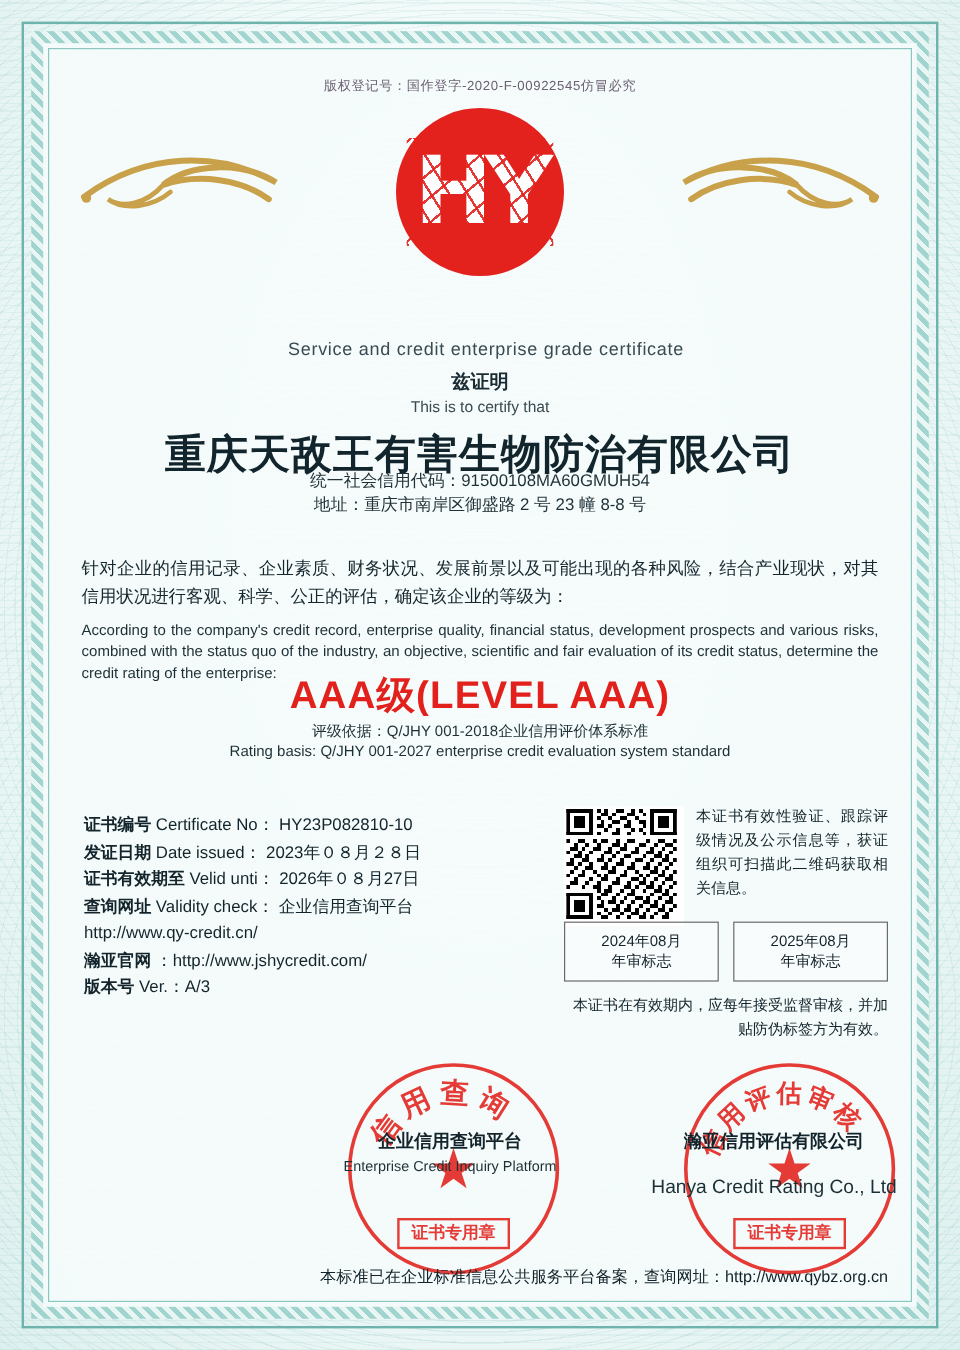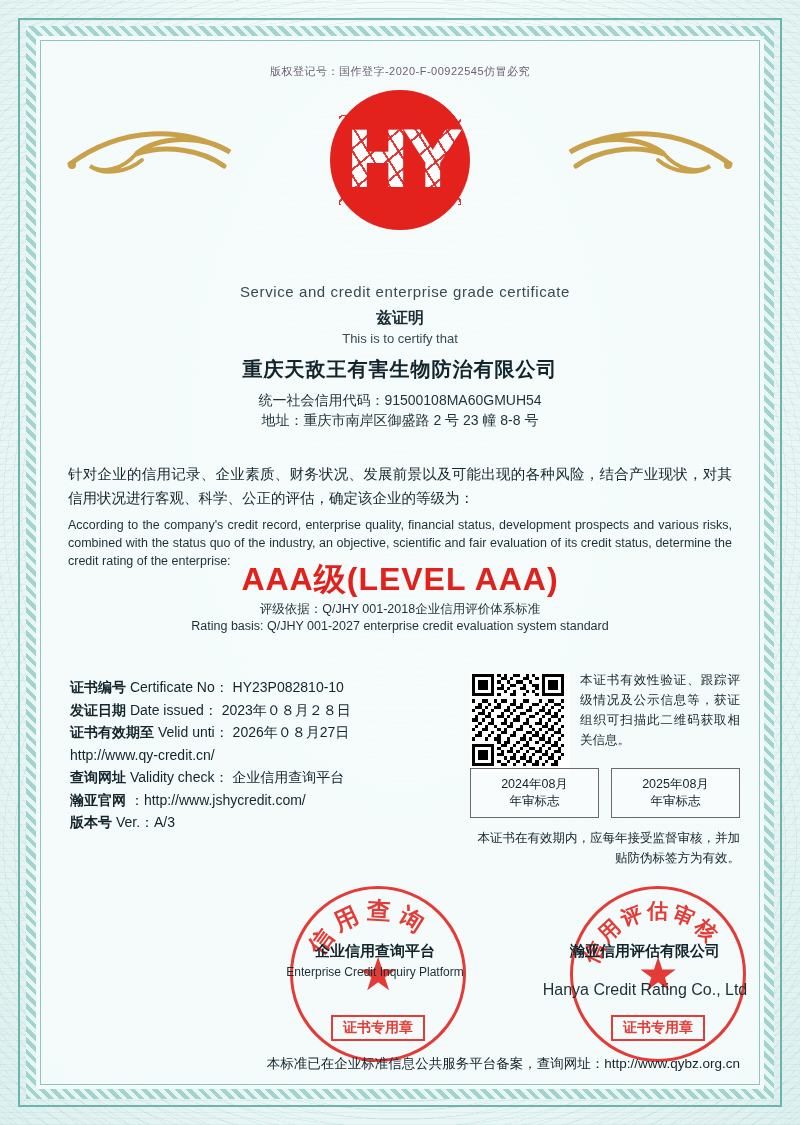--- a/index.html
+++ b/index.html
@@ -107,21 +107,21 @@
     position:absolute;top:308px;left:0;right:0;text-align:center;
     font-size:16px;color:#1a2b33;font-weight:bold;
   }
   .certify-en{
     position:absolute;top:331px;left:0;right:0;text-align:center;
     font-size:13px;color:#3a4a52;
   }
 
   .company{
     position:absolute;top:356px;left:0;right:0;text-align:center;
-    font-size:20px;font-weight:bold;color:#12242c;letter-spacing:1px;
+    font-size:34px;font-weight:bold;color:#12242c;letter-spacing:1px;
   }
   .uscc{
     position:absolute;top:392px;left:0;right:0;text-align:center;
     font-size:14px;color:#1f3038;
   }
   .addr{
     position:absolute;top:412px;left:0;right:0;text-align:center;
     font-size:14px;color:#1f3038;
   }
 
@@ -282,26 +282,26 @@
         <span class="lbl-cn">发证日期</span>
         <span class="lbl-en">Date issued：</span>
         <span class="val">2023年０８月２８日</span>
       </div>
       <div class="row">
         <span class="lbl-cn">证书有效期至</span>
         <span class="lbl-en">Velid unti：</span>
         <span class="val">2026年０８月27日</span>
       </div>
       <div class="row">
-        <span class="val">http://www.qy-credit.cn/</span>
-      </div>
-      <div class="row">
         <span class="lbl-cn">查询网址</span>
         <span class="lbl-en">Validity check：</span>
         <span class="val">企业信用查询平台</span>
+      </div>
+      <div class="row">
+        <span class="val">http://www.qy-credit.cn/</span>
       </div>
       <div class="row">
         <span class="lbl-cn">瀚亚官网</span>
         <span class="val">：http://www.jshycredit.com/</span>
       </div>
       <div class="row">
         <span class="lbl-cn">版本号</span>
         <span class="val">Ver.：A/3</span>
       </div>
     </div>

